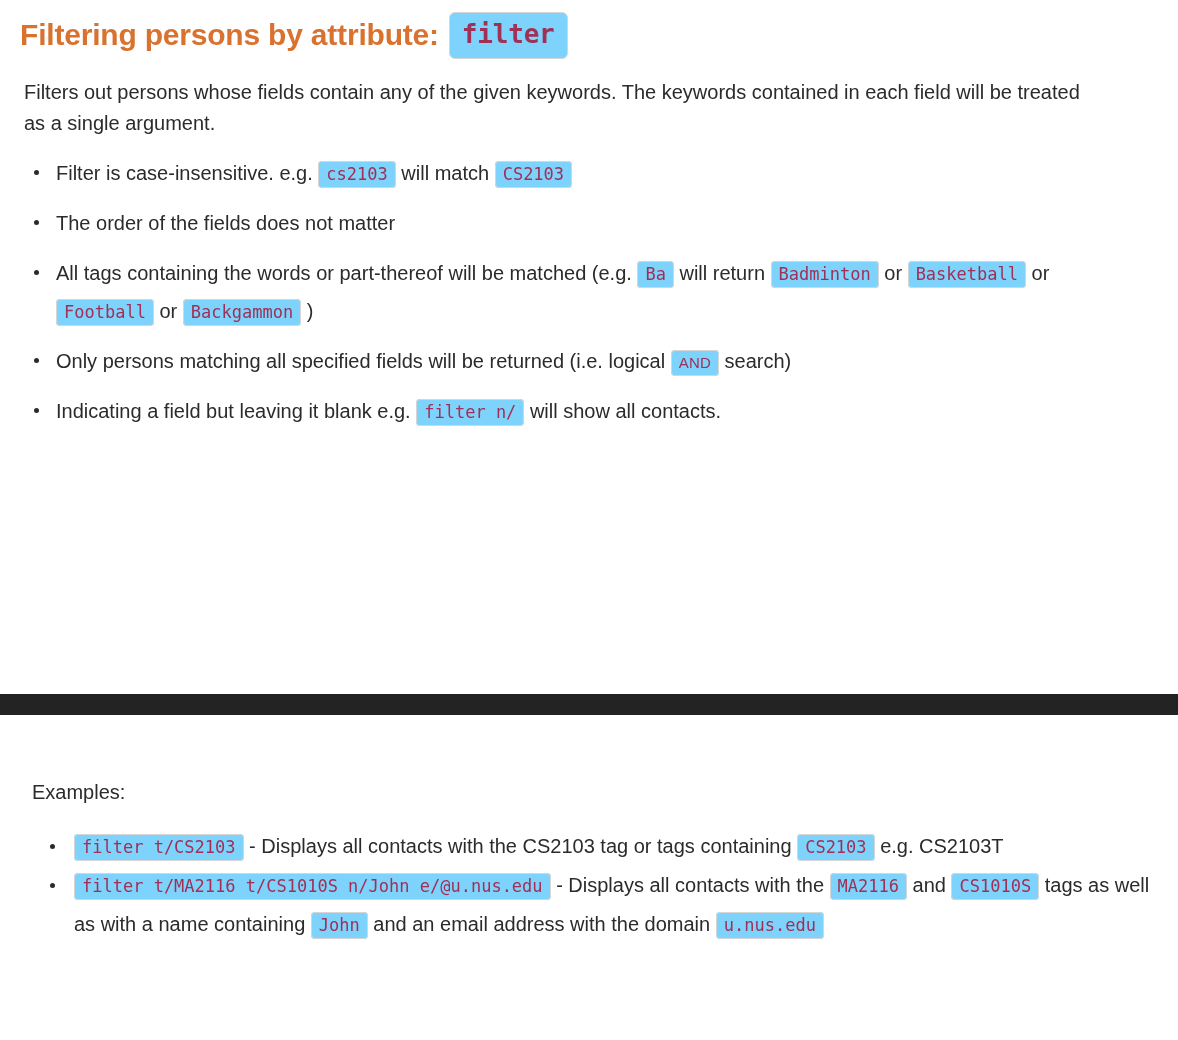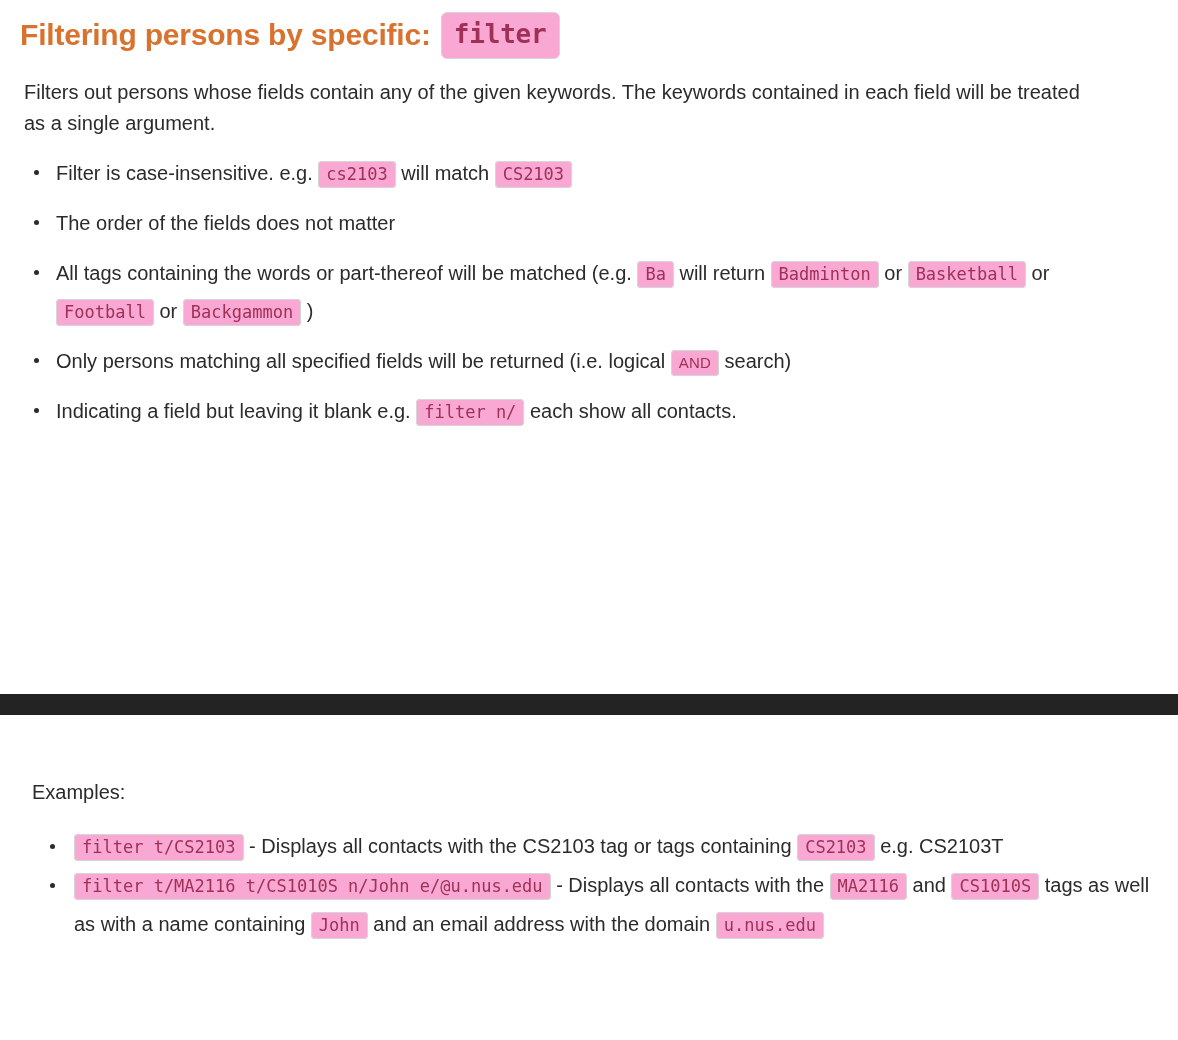--- a/index.html
+++ b/index.html
@@ -37,21 +37,21 @@
     letter-spacing: -0.2px;
     line-height: 1.2;
   }
   .heading-text { white-space: pre; }
 
   
   .code {
     display: inline;
     font-family: "DejaVu Sans Mono", "Liberation Mono", monospace;
     color: #a03055;
-    background: #f9a8d4;
+    background: #7dd3fc;
     border: 1px solid #d6d6d6;
     border-radius: 4px;
     padding: 2px 7px 3px 7px;
     font-size: 17px;
     line-height: 1.55;
     white-space: pre-wrap;
     box-decoration-break: clone;
     -webkit-box-decoration-break: clone;
   }
   .code.big {
@@ -156,33 +156,33 @@
   }
 </style>
 </head>
 <body>
 
 <div class="page">
 
   <div class="section-top">
 
     <h1 class="heading">
-      <span class="heading-text">Filtering persons by specific:</span>
+      <span class="heading-text">Filtering persons by attribute:</span>
       <code class="code big">filter</code>
     </h1>
 
     <p class="para">Filters out persons whose fields contain any of the given keywords. The keywords contained in each field will be treated as a single argument.</p>
 
 
     <ul class="bullets" id="notes-list">
         <li><span>Filter is case-insensitive. e.g. </span><code class="code">cs2103</code><span> will match </span><code class="code">CS2103</code></li>
         <li><span>The order of the fields does not matter</span></li>
         <li><span>All tags containing the words or part-thereof will be matched (e.g. </span><code class="code">Ba</code><span> will return </span><code class="code">Badminton</code><span> or </span><code class="code">Basketball</code><span> or </span><code class="code">Football</code><span> or </span><code class="code">Backgammon</code><span> )</span></li>
         <li><span>Only persons matching all specified fields will be returned (i.e. logical </span><code class="code small-sans">AND</code><span> search)</span></li>
-        <li><span>Indicating a field but leaving it blank e.g. </span><code class="code">filter n/</code><span> each show all contacts.</span></li>
+        <li><span>Indicating a field but leaving it blank e.g. </span><code class="code">filter n/</code><span> will show all contacts.</span></li>
       </ul>
 
   </div>
 
   <div class="divider-band"></div>
 
   <div class="section-bottom">
     <p class="examples-label">Examples:</p>
     <ul class="examples" id="examples-list">
         <li><code class="code">filter t/CS2103</code><span> - Displays all contacts with the CS2103 tag or tags containing </span><code class="code">CS2103</code><span> e.g. CS2103T</span></li>

